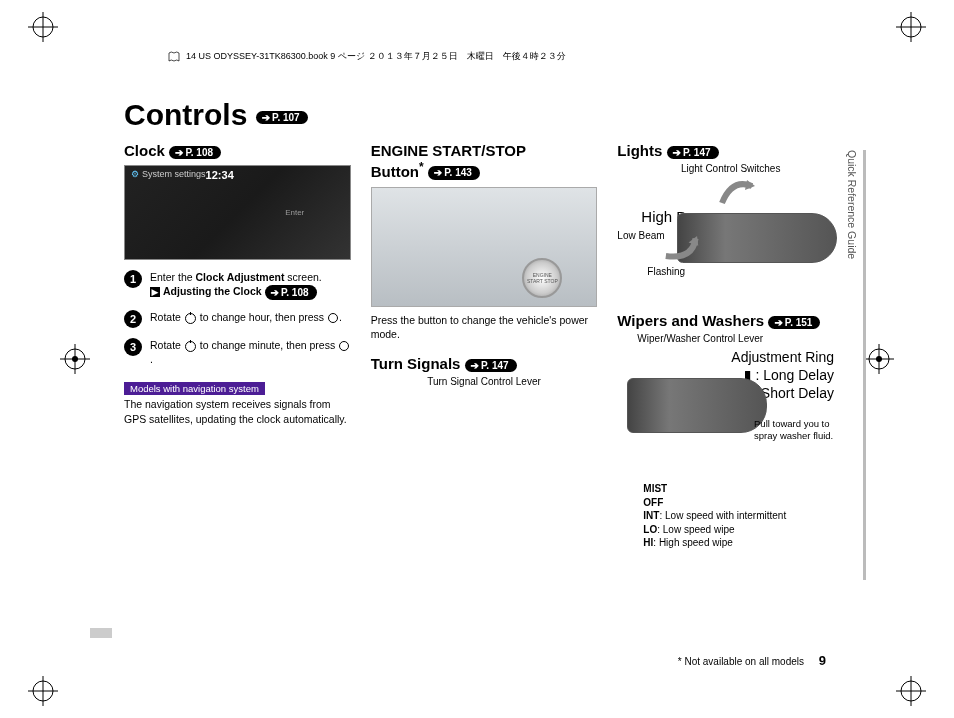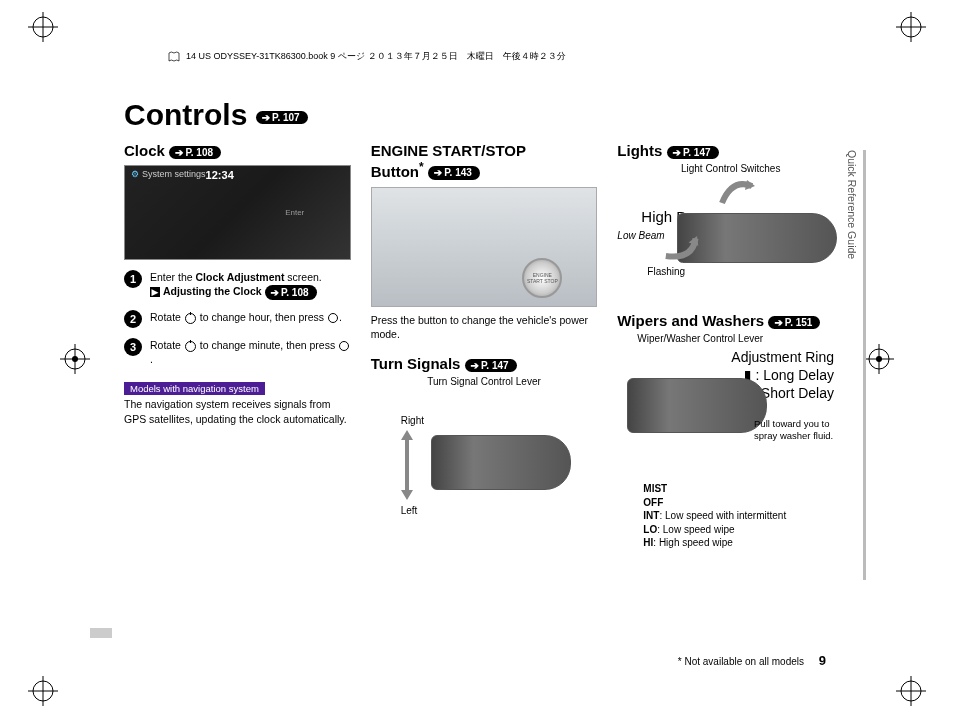--- a/index.html
+++ b/index.html
@@ -183,21 +183,21 @@
     border:1px solid #555;
   }
   .double-arrow-v{
     position:absolute; top:35px; left:28px;
     width:16px; height:70px;
   }
 
   .lights-diagram{ position:relative; height:130px; margin-top:4px;}
   .l-title{ font-size:10px; text-align:center; margin-bottom:4px;}
   .l-high{ position:absolute; top:30px; left:24px; font-size:15px;}
-  .l-low{ position:absolute; top:52px; left:0px; font-size:10px;font-style:italic;}
+  .l-low{ position:absolute; top:52px; left:0px; font-size:10px;}
   .l-flash{ position:absolute; top:88px; left:30px; font-size:10px;}
 
   .wipers-diagram{ position:relative; height:130px; margin-top:4px;}
   .w-title{ font-size:10px; margin-bottom:4px;}
   .w-adjust{ position:absolute; top:0px; right:10px; font-size:14px; line-height:1.3; text-align:right;}
   .w-pull{ position:absolute; top:70px; right:10px; font-size:9.5px; line-height:1.3;}
   .wiper-settings{ font-size:10px; line-height:1.35; margin-top:4px; margin-left:26px;}
 
   .side-text{
     position:absolute;
@@ -352,30 +352,20 @@
           </div>
         </div>
       </div>
       <div class="body-text">Press the button to change the vehicle's power mode.</div>
 
       <h2 class="section-title" style="margin-top:14px;">
         <span>Turn Signals</span>
         <span class="page-badge"><span class="arrow">➔</span><span>P. 147</span></span>
       </h2>
       <div class="ts-label">Turn Signal Control Lever</div>
-      <div class="turn-signal-diagram">
-        <div class="ts-right">Right</div>
-        <div class="double-arrow-v">
-          <svg viewBox="0 0 16 70">
-              <path d="M8 0 L14 10 L10 10 L10 60 L14 60 L8 70 L2 60 L6 60 L6 10 L2 10 Z" fill="#888"></path>
-            </svg>
-        </div>
-        <div class="lever-img"></div>
-        <div class="ts-left">Left</div>
-      </div>
     </div>
 
     <div class="col">
       <h2 class="section-title">
         <span>Lights</span>
         <span class="page-badge"><span class="arrow">➔</span><span>P. 147</span></span>
       </h2>
       <div class="l-title">Light Control Switches</div>
       <div class="lights-diagram">
         <div class="l-high">High Beam</div>

